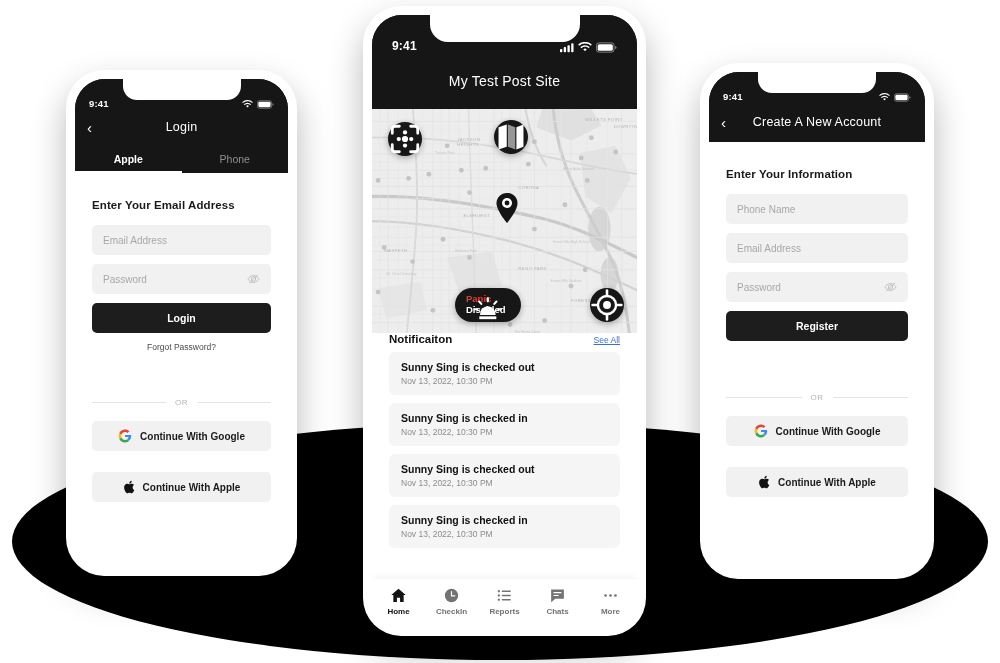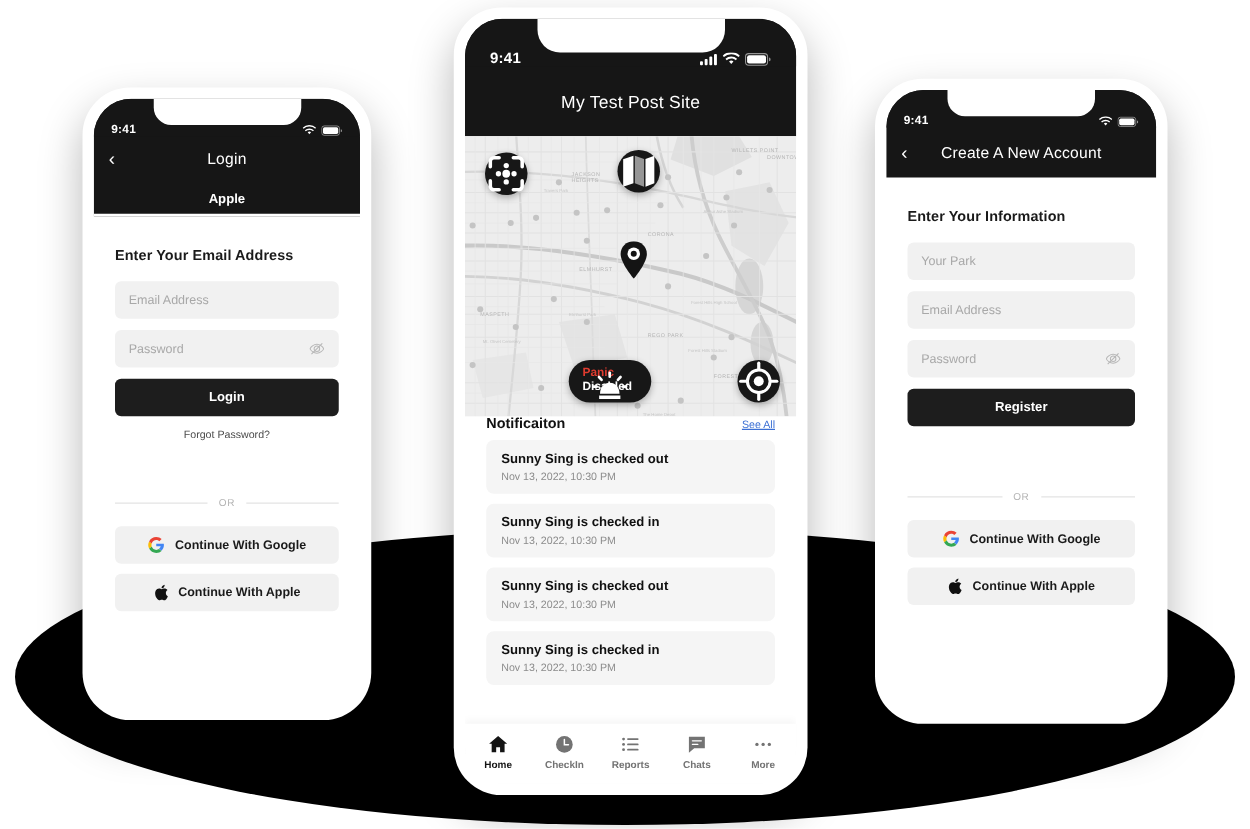--- a/index.html
+++ b/index.html
@@ -158,21 +158,21 @@
     margin:0 0 14px 0;
   }
   .or-line{ flex:1; height:1px; background:#e4e4e4; }
   .or-txt{ font-size:8px; color:#b4b4b4; letter-spacing:.5px;}
   .social{
     height:30px;
     background:#f1f1f1;
     border-radius:5px;
     display:flex; align-items:center; justify-content:center;
     gap:8px;
-    margin-bottom:8px;
+    margin-bottom:21px;
     font-size:10px;
     font-weight:600;
     color:#1a1a1a;
   }
   .social svg{ display:block; }
 
   
   .map{
     position:relative;
     height:224px;
@@ -273,20 +273,23 @@
             </svg>
           </span>
         </div>
         <div class="head-row">
           <span class="back-ico">‹</span>
           <span class="head-title">Login</span>
         </div>
         <div class="seg">
           <div class="seg-item active">
             <span>Apple</span>
+          </div>
+          <div class="seg-item">
+            <span>Phone</span>
           </div>
         </div>
       </div>
 
       <div class="body">
         <div class="sec-title">Enter Your Email Address</div>
 
         <div class="field">
           <span>Email Address</span>
         </div>
@@ -645,21 +648,21 @@
         <div class="head-row" style="height:40px">
           <span class="back-ico">‹</span>
           <span class="head-title">Create A New Account</span>
         </div>
       </div>
 
       <div class="body">
         <div class="sec-title">Enter Your Information</div>
 
         <div class="field">
-          <span>Your Park</span>
+          <span>Phone Name</span>
         </div>
 
         <div class="field">
           <span>Email Address</span>
         </div>
 
         <div class="field">
           <span>Password</span>
           <svg class="eye-slash" viewBox="0 0 24 24">
             <path d="M12 5.5c-5 0-9 4.2-9.8 6.1-.1.3-.1.6 0 .9C3 14.3 7 18.5 12 18.5s9-4.2 9.8-6c.1-.3.1-.6 0-.9C21 9.7 17 5.5 12 5.5zm0 10.6a4.1 4.1 0 1 1 0-8.2 4.1 4.1 0 0 1 0 8.2z" fill="none" stroke="#b7b7b7" stroke-width="1.5"></path>

